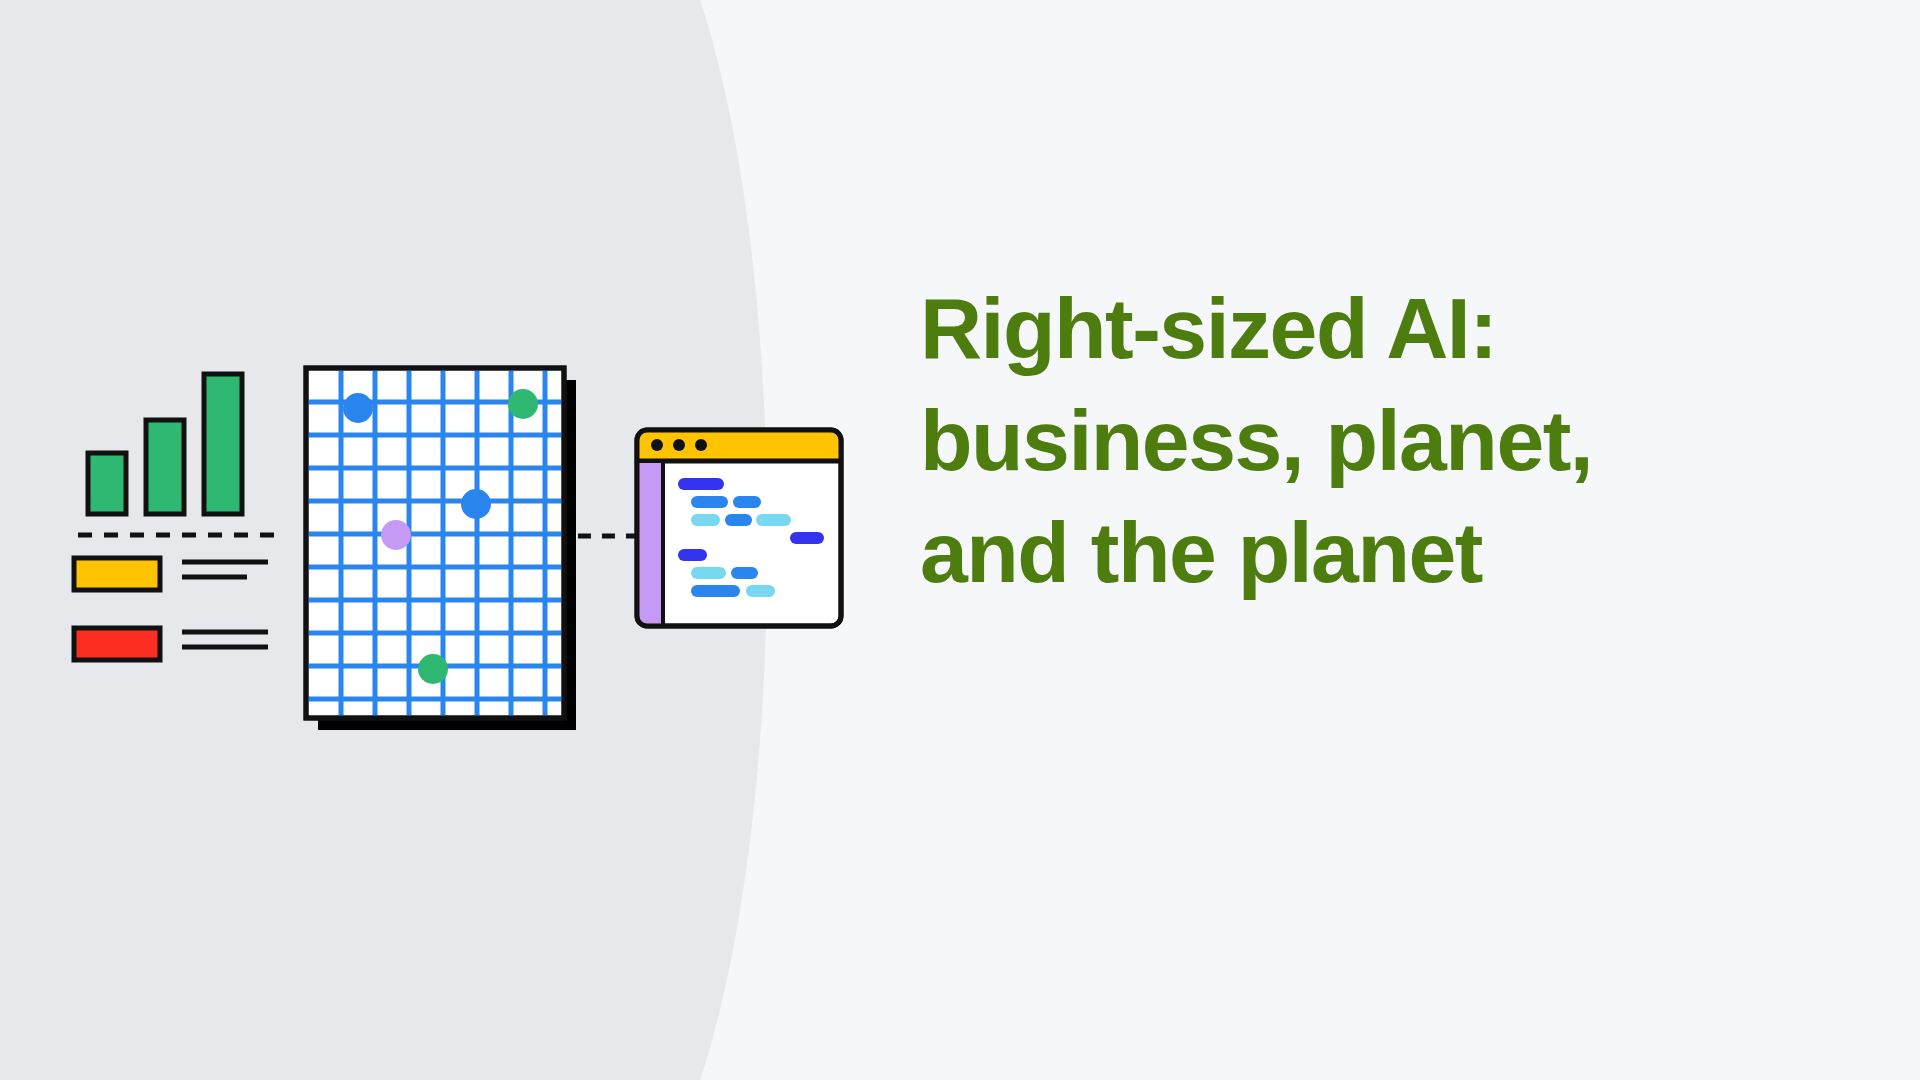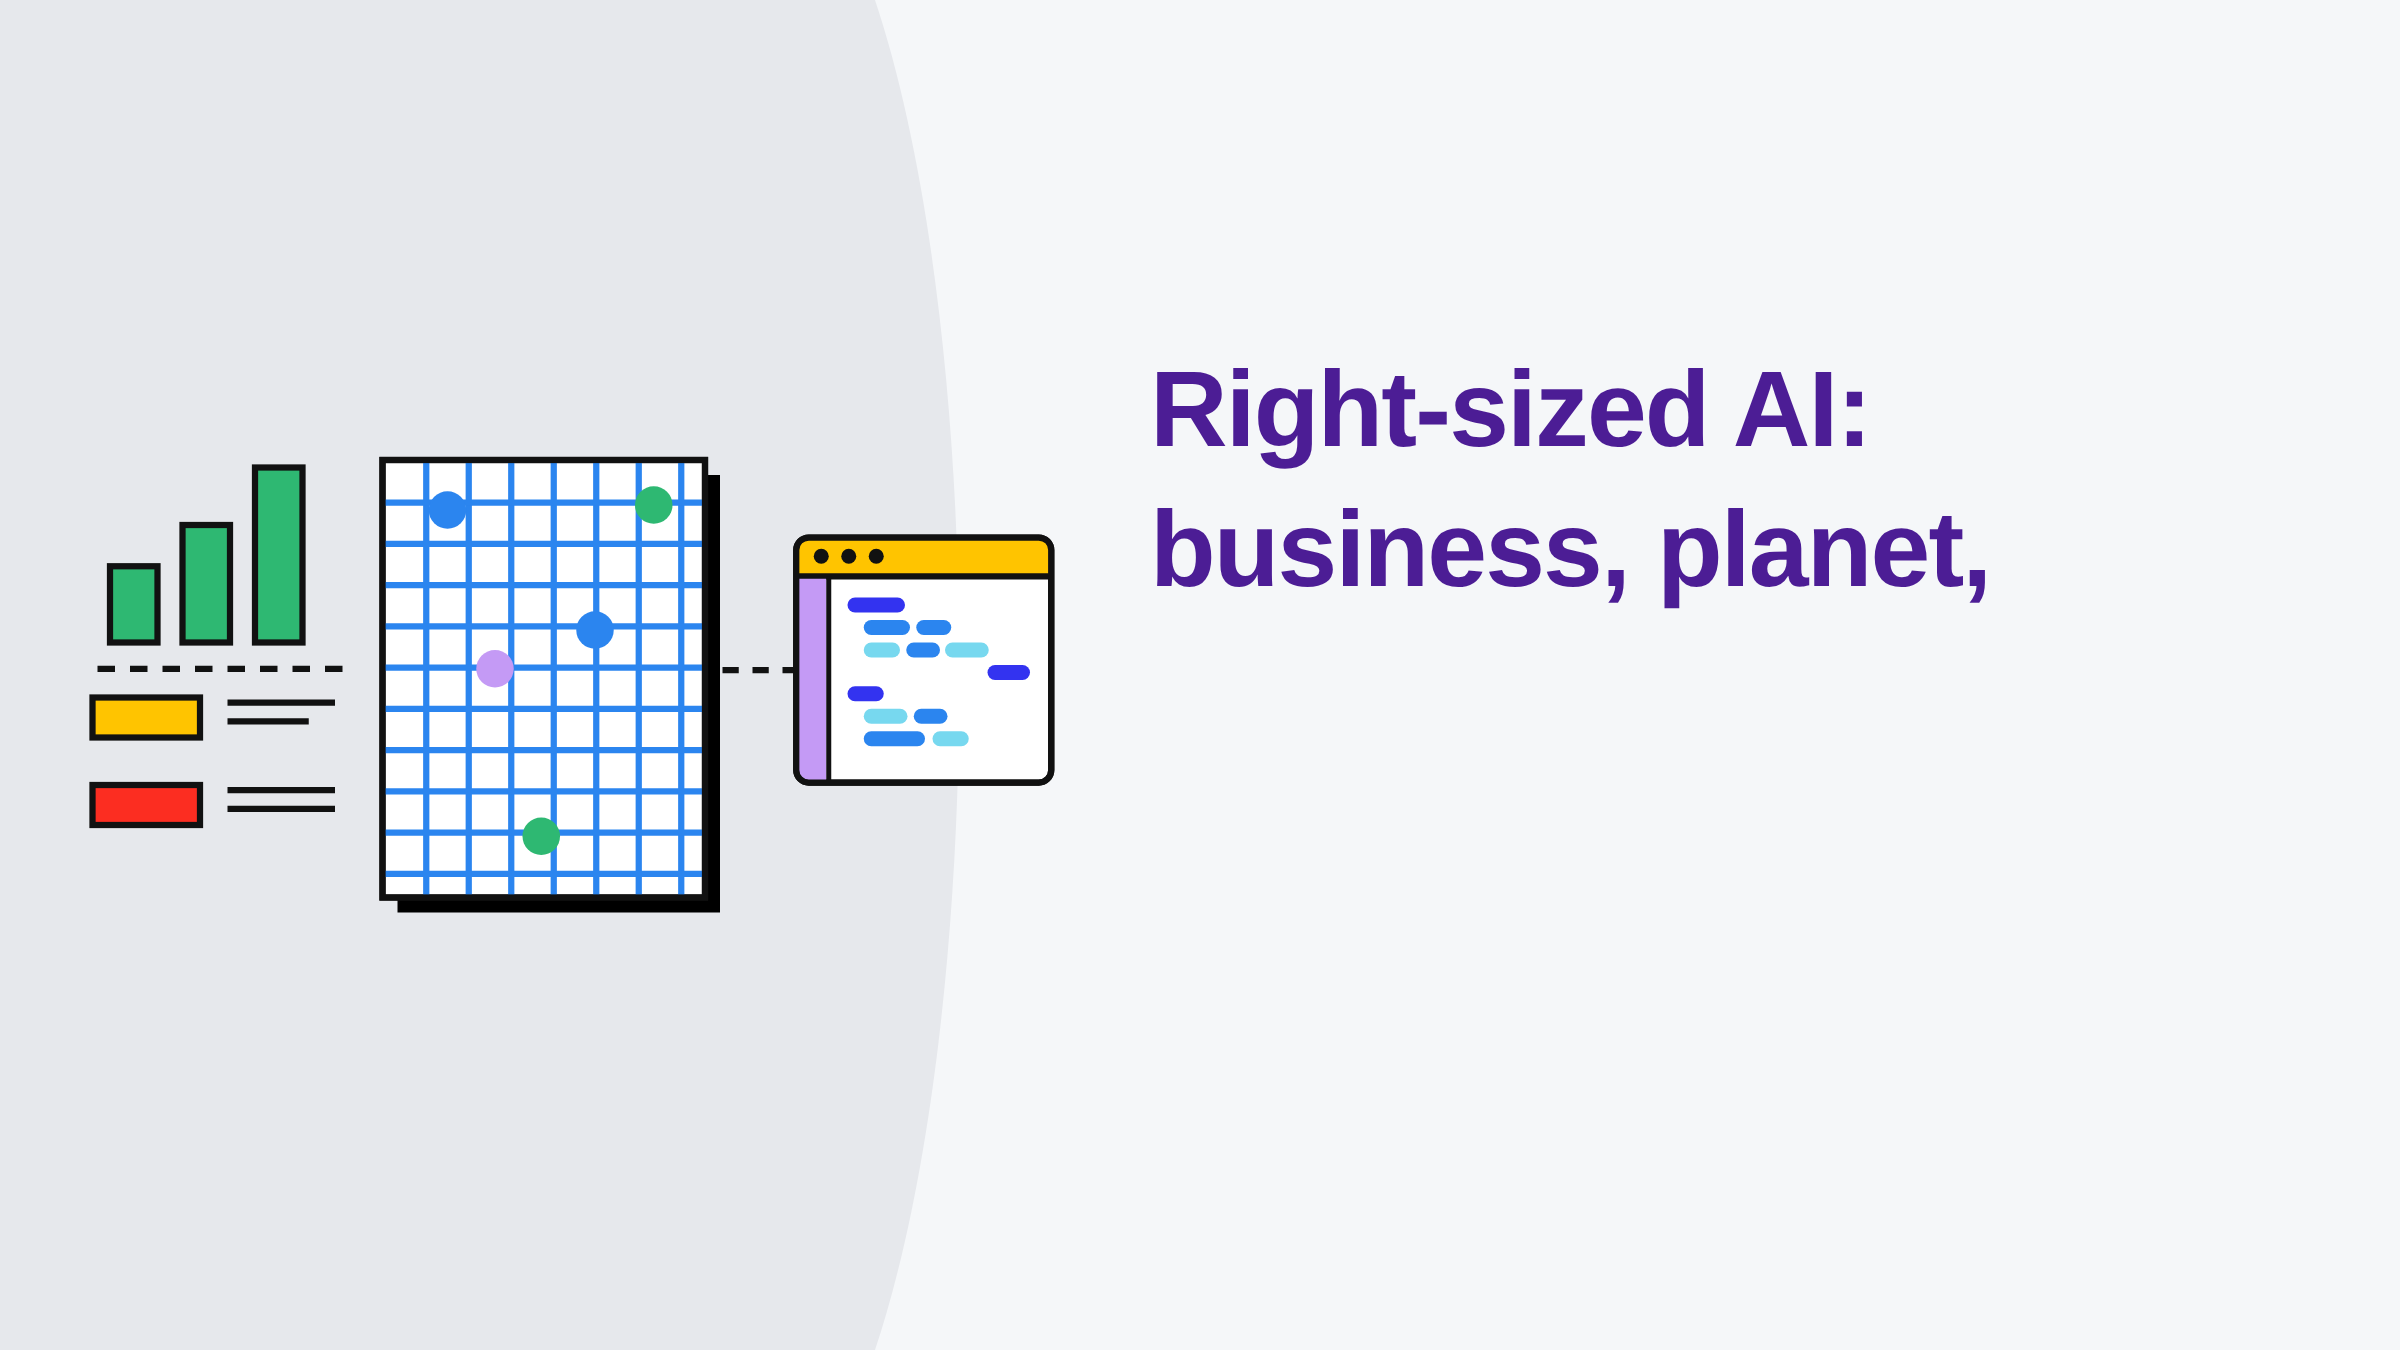--- a/index.html
+++ b/index.html
@@ -29,21 +29,21 @@
     position:absolute;
     left:920px; top:272px;
     width:880px;
   }
   #headline .line {
     display:block;
     font-size:86px;
     line-height:112px;
     font-weight:700;
     letter-spacing:-1.5px;
-    color:#4c1d95;
+    color:#4d7c0f;
     white-space:nowrap;
   }
 </style>
 </head>
 <body>
 
 <div id="stage">
 
   <svg id="bg-curve" viewBox="0 0 1920 1080" preserveAspectRatio="none">
     <rect x="0" y="0" width="1920" height="1080" fill="#f5f7f9"></rect>
@@ -153,15 +153,16 @@
         </g>
       </g>
 
       <rect x="637" y="430" width="204" height="196" rx="10" ry="10" fill="none" stroke="#111111" stroke-width="5"></rect>
     </g>
   </svg>
 
   <h1 id="headline">
     <span class="line">Right-sized AI:</span>
     <span class="line">business, planet,</span>
+    <span class="line">and the planet</span>
   </h1>
 
 </div>
 
 </body></html>

